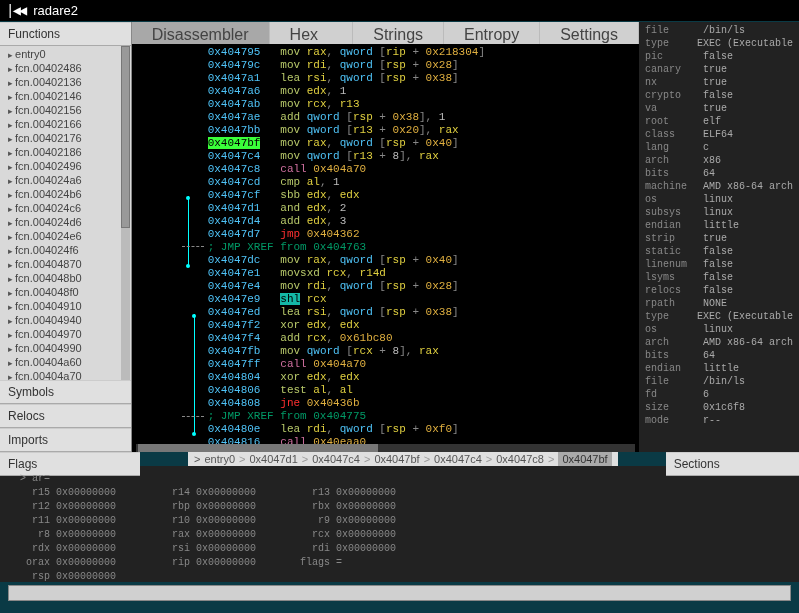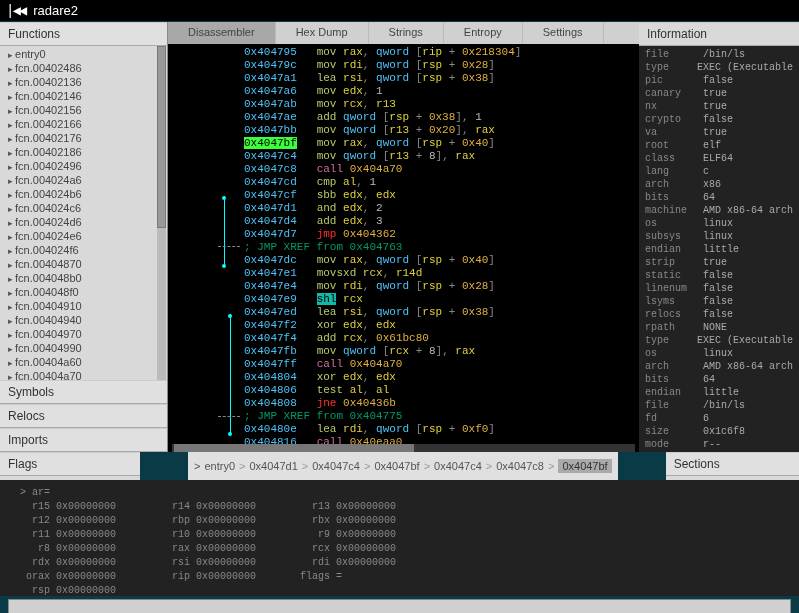--- a/index.html
+++ b/index.html
@@ -72,21 +72,21 @@
   flex: 1;
   background: #000;
   display: flex;
   flex-direction: column;
 }
 .tabs {
   display: flex;
   background: #d0d0d0;
   height: 22px;
   font-family: Arial, sans-serif;
-  font-size: 11px;
+  font-size: 16px;
   align-items: stretch;
 }
 .tab {
   padding: 4px 20px;
   color: #444;
   border-right: 1px solid #bbb;
   cursor: pointer;
 }
 .tab.active {
   background: #a8a8a8;
@@ -146,21 +146,21 @@
 .info-body {
   padding: 2px 6px;
   font-size: 10px;
   line-height: 13px;
 }
 .info-row { display: flex; white-space: pre; }
 .info-k { width: 58px; color: #888; }
 .info-v { color: #aaa; }
 .breadcrumb-row {
   display: flex;
-  height: 28px;
+  height: 14px;
   gap: 48px;
 }
 .left-flag {
   width: 168px;
   background: #d9d9d9;
 }
 .breadcrumb {
   flex: 1;
   background: #e0e0e0;
   font-family: Arial, sans-serif;
@@ -293,21 +293,20 @@
           <div class="row"><span class="xref">; JMP XREF from 0x404775</span></div>
           <div class="row"><span class="addr">0x40480e</span>   <span class="mn">lea</span> <span class="reg-l">rdi</span><span class="punc">,</span> <span class="reg">qword</span> <span class="punc">[</span><span class="reg-l">rsp</span> <span class="punc">+</span> <span class="num">0xf0</span><span class="punc">]</span></div>
           <div class="row"><span class="addr">0x404816</span>   <span class="mn-call">call</span> <span class="num">0x40eaa0</span></div>
         </div>
       <div class="disasm-hscroll"></div>
       <div class="disasm-hthumb"></div>
     </div>
   </div>
 
   <div class="right-panel">
-    <div class="panel-header" style="background:#d9d9d9;color:#333">Information</div>
     <div class="info-body" id="info-body">
         <div class="info-row"><span class="info-k">file</span><span class="info-v">/bin/ls</span></div>
         <div class="info-row"><span class="info-k">type</span><span class="info-v">EXEC (Executable</span></div>
         <div class="info-row"><span class="info-k">pic</span><span class="info-v">false</span></div>
         <div class="info-row"><span class="info-k">canary</span><span class="info-v">true</span></div>
         <div class="info-row"><span class="info-k">nx</span><span class="info-v">true</span></div>
         <div class="info-row"><span class="info-k">crypto</span><span class="info-v">false</span></div>
         <div class="info-row"><span class="info-k">va</span><span class="info-v">true</span></div>
         <div class="info-row"><span class="info-k">root</span><span class="info-v">elf</span></div>
         <div class="info-row"><span class="info-k">class</span><span class="info-v">ELF64</span></div>

